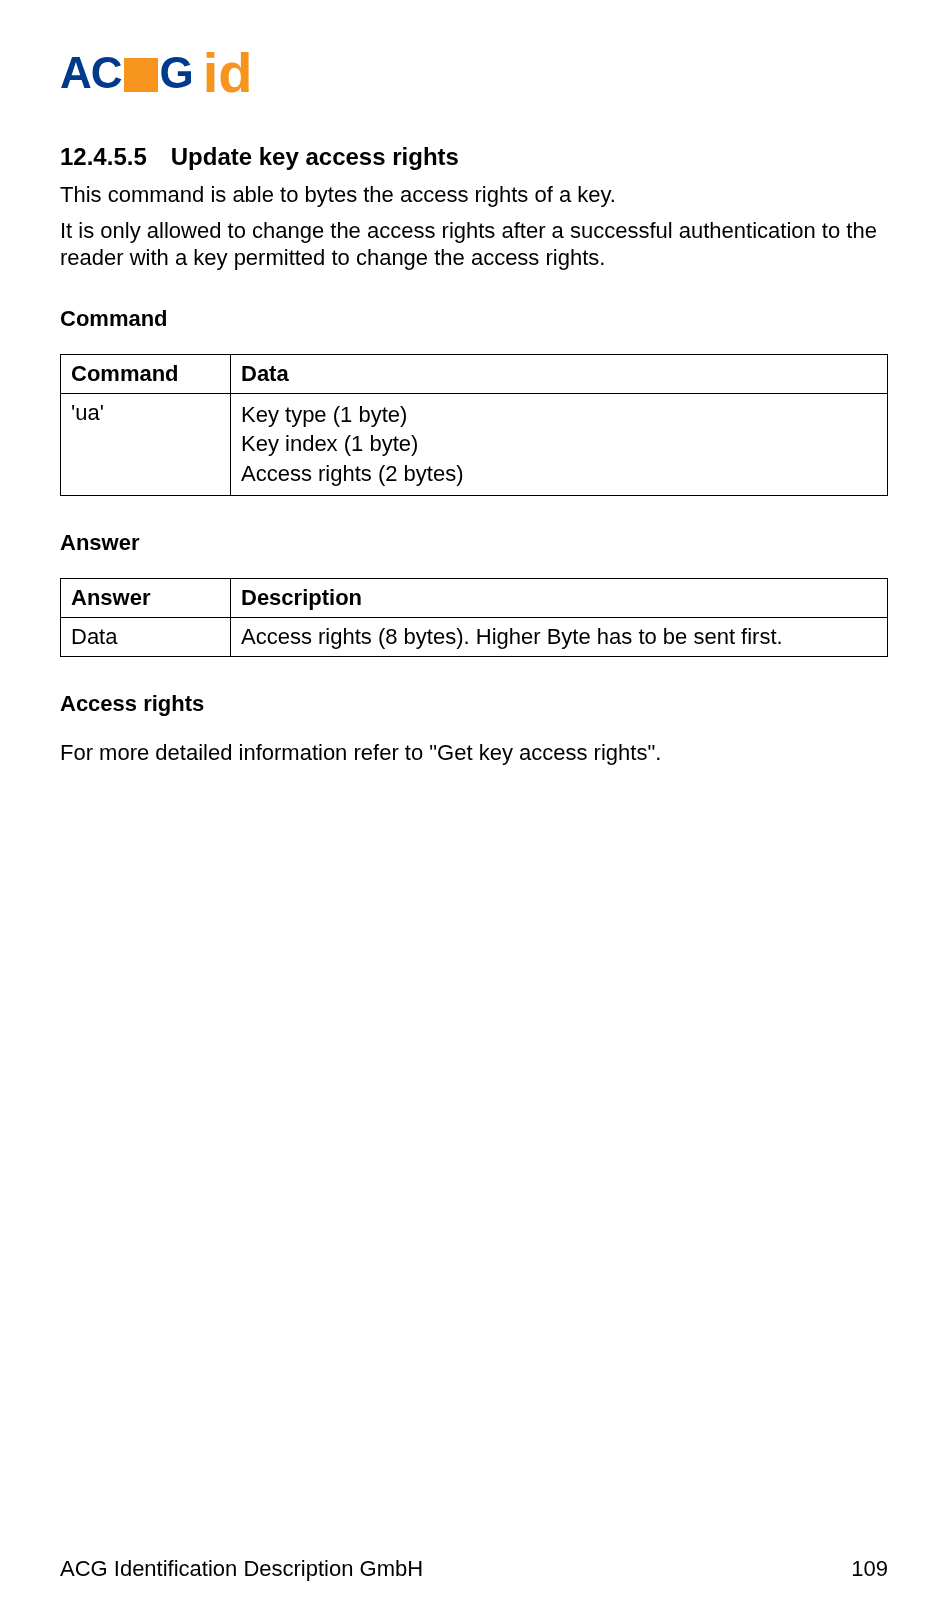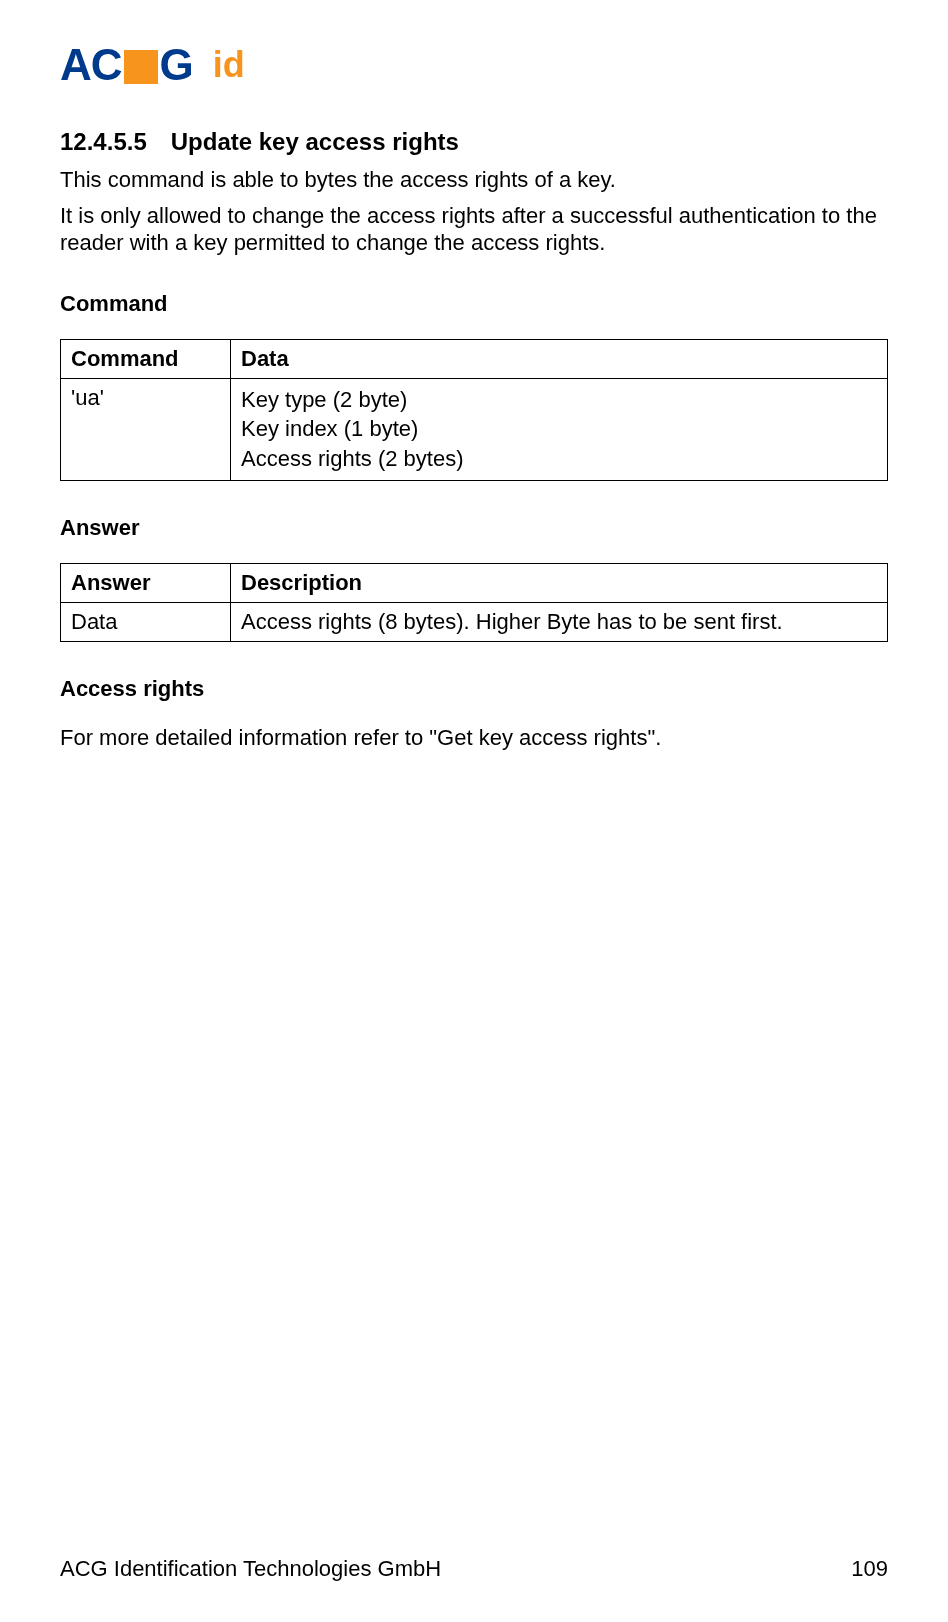--- a/index.html
+++ b/index.html
@@ -38,24 +38,23 @@
     display: inline-block;
     width: 34px;
     height: 34px;
     background: #f7941d;
     margin-left: 2px;
     margin-right: 2px;
     position: relative;
     top: 2px;
   }
   .logo-id {
-    font-size: 36px;
+    font-size: 56px;
     font-weight: 900;
     color: #f7941d;
-    margin-left: 10px;
     text-align: right;
   }
   .section-num { font-weight: bold; }
   h3.sec {
     font-size: 24px;
     font-weight: bold;
     margin-bottom: 10px;
   }
   h3.sec .gap { display: inline-block; width: 24px; }
   p.body {
@@ -122,21 +121,21 @@
 
 <table class="data">
   <tbody>
       <tr>
     <th class="col-left">Command</th>
     <th>Data</th>
   </tr>
   <tr>
     <td>'ua'</td>
     <td>
-      <span class="line">Key type (2 byte)</span>
+      <span class="line">Key type (1 byte)</span>
       <span class="line">Key index (1 byte)</span>
       <span class="line">Access rights (2 bytes)</span>
     </td>
   </tr>
 </tbody>
   </table>
 
 <div class="sub-h">Answer</div>
 
 <table class="data">
@@ -149,15 +148,15 @@
     <td>Data</td>
     <td>Access rights (8 bytes). Higher Byte has to be sent first.</td>
   </tr>
 </tbody>
   </table>
 
 <div class="sub-h">Access rights</div>
 <p class="body">For more detailed information refer to "Get key access rights".</p>
 
 <div class="footer">
-  <span>ACG Identification Technologies GmbH</span>
+  <span>ACG Identification Description GmbH</span>
   <span>109</span>
 </div>
 
 </body></html>

